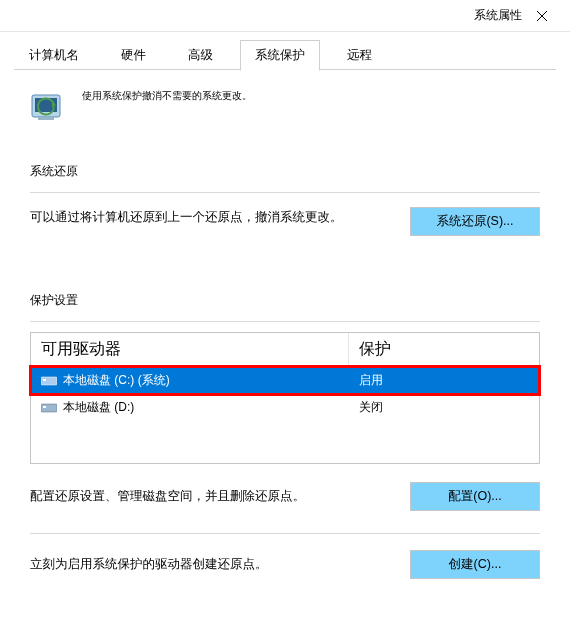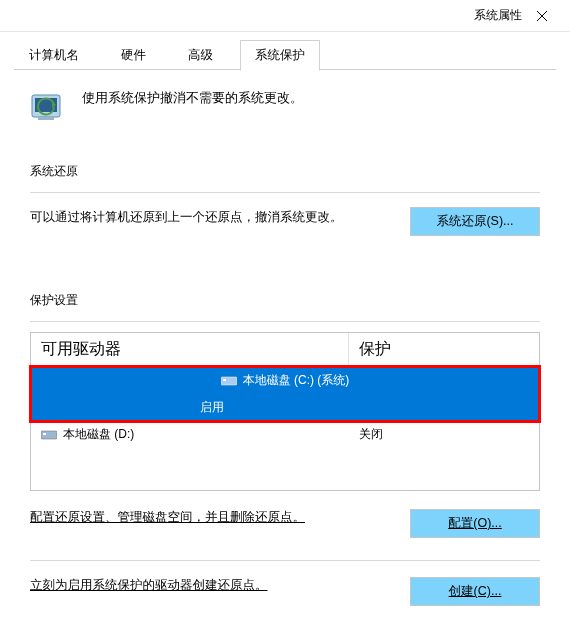--- a/index.html
+++ b/index.html
@@ -63,21 +63,21 @@
       display: flex;
       align-items: flex-start;
       gap: 14px;
       margin-bottom: 36px;
     }
     .intro-icon {
       width: 40px;
       height: 40px;
       flex-shrink: 0;
     }
-    .intro-text { font-size: 13px; padding-top: 2px; }
+    .intro-text { font-size: 10px; padding-top: 2px; }
     .section-group {
       border: 1px solid #d0d0d0;
       padding: 14px 16px 20px 16px;
       position: relative;
       margin-bottom: 28px;
     }
     .section-group.no-border {
       border: none;
       padding: 0 2px;
     }
@@ -137,44 +137,42 @@
       align-items: center;
       position: relative;
     }
     .drive-row.selected {
       background: #0078d7;
       color: #fff;
     }
     .drive-row.highlight-outline {
       outline: 3px solid #ff0000;
       outline-offset: -1px;
-      flex-direction: column;
     }
     .drive-cell {
       padding: 5px 10px;
       font-size: 12px;
       display: flex;
       align-items: center;
       gap: 6px;
     }
     .drive-cell:first-child { flex: 1; }
     .drive-cell:last-child { width: 190px; }
     .drive-icon {
       width: 16px;
       height: 12px;
       flex-shrink: 0;
     }
     .drive-spacer { height: 42px; }
     .action-row {
       display: flex;
-      align-items: flex-start;
+      align-items: center;
       justify-content: space-between;
       gap: 18px;
       margin-top: 18px;
-      text-decoration: underline;
     }
     .action-text { flex: 1; font-size: 12.5px; }
     .divider {
       height: 1px;
       background: #d9d9d9;
       margin: 22px 0 16px 0;
     }
   </style>
 </head>
 <body>
@@ -188,20 +186,21 @@
   </div>
 </div>
 
 <div style="position:relative;">
   <div class="tab-underline"></div>
   <div class="tabs">
     <div class="tab">计算机名</div>
     <div class="tab">硬件</div>
     <div class="tab">高级</div>
     <div class="tab active">系统保护</div>
+    <div class="tab">远程</div>
   </div>
 </div>
 
 <div class="content">
 
   <div class="intro">
     <div class="intro-icon">
       <svg viewBox="0 0 40 40">
         <rect x="4" y="8" width="28" height="22" rx="2" fill="#b8d4e8" stroke="#5a8fb5" stroke-width="1"></rect>
         <rect x="7" y="11" width="22" height="14" fill="#2b5f8e"></rect>

